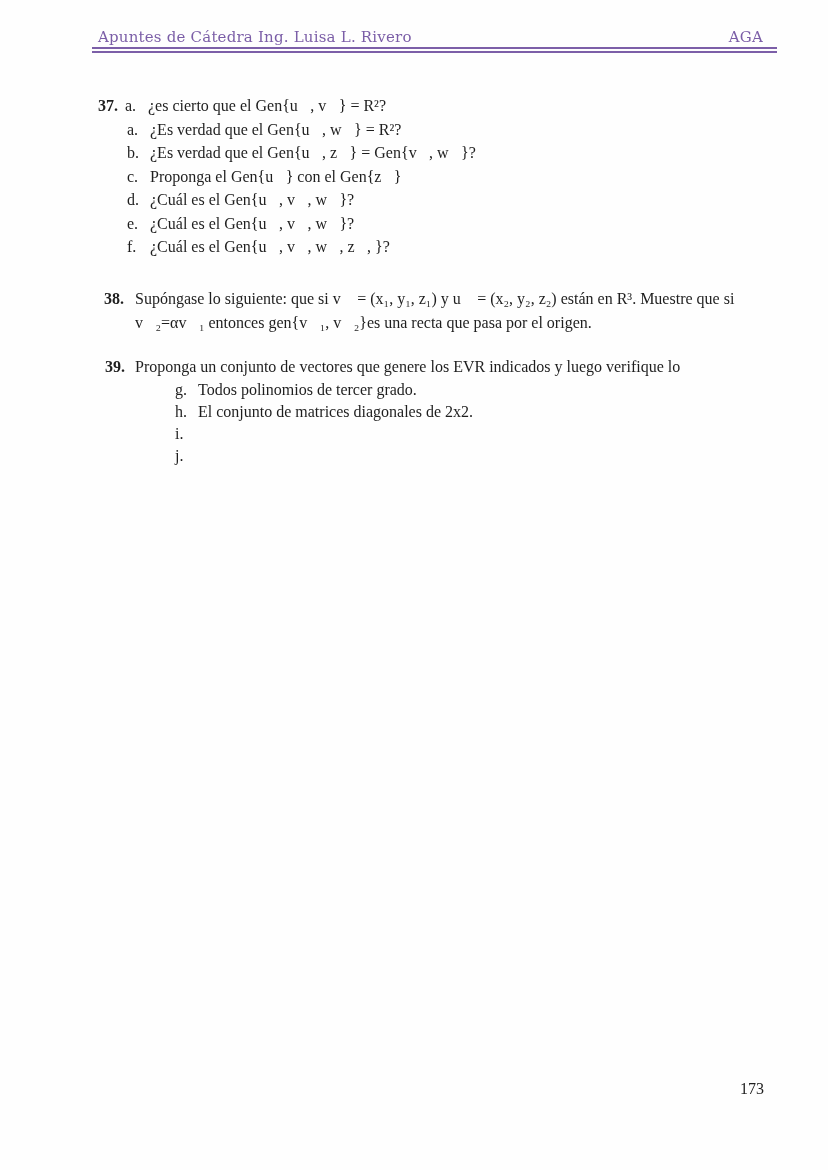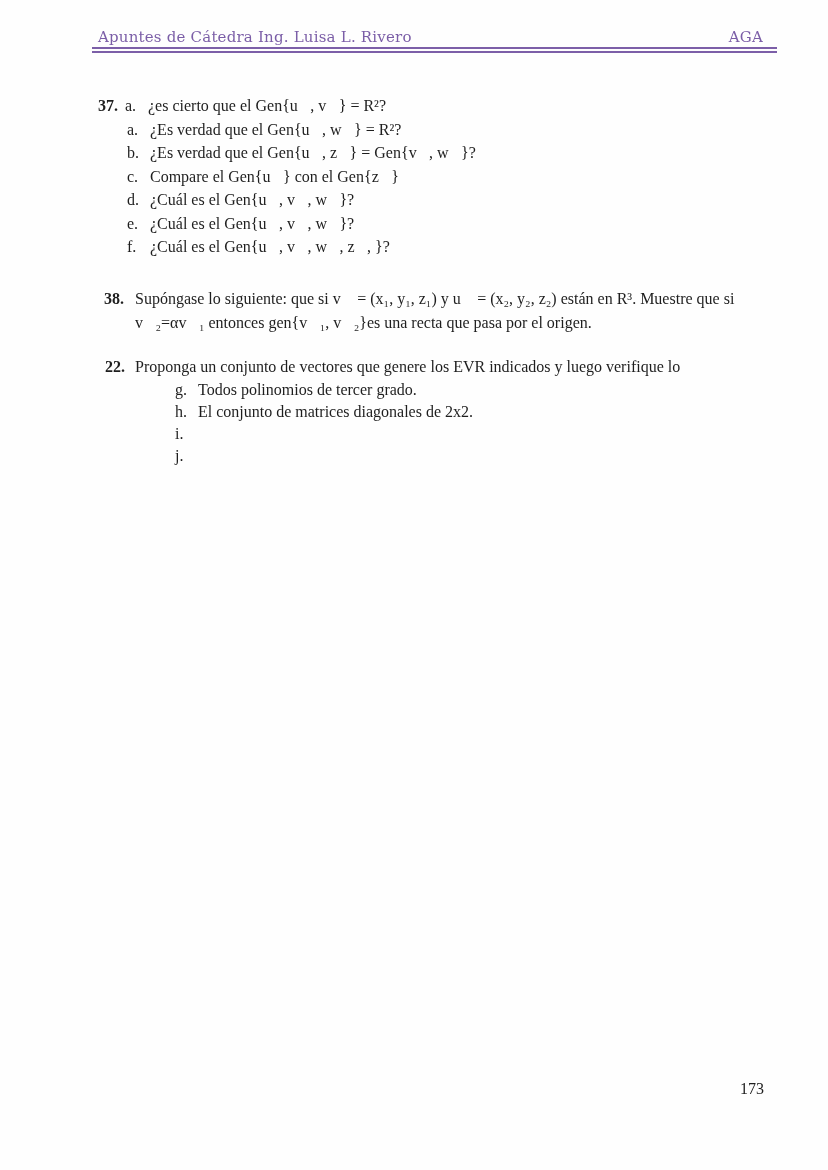--- a/index.html
+++ b/index.html
@@ -92,21 +92,21 @@
     <div class="line sub">
       <span class="lbl">a.</span>
       <span class="txt">¿Es verdad que el Gen{u⃗, w⃗} = R²?</span>
     </div>
     <div class="line sub">
       <span class="lbl">b.</span>
       <span class="txt">¿Es verdad que el Gen{u⃗, z⃗} = Gen{v⃗, w⃗}?</span>
     </div>
     <div class="line sub">
       <span class="lbl">c.</span>
-      <span class="txt">Compare el Gen{u⃗} con el Gen{z⃗}</span>
+      <span class="txt">Proponga el Gen{u⃗} con el Gen{z⃗}</span>
     </div>
     <div class="line sub">
       <span class="lbl">d.</span>
       <span class="txt">¿Cuál es el Gen{u⃗, v⃗, w⃗}?</span>
     </div>
     <div class="line sub">
       <span class="lbl">e.</span>
       <span class="txt">¿Cuál es el Gen{u⃗, v⃗, w⃗}?</span>
     </div>
     <div class="line sub">
@@ -117,21 +117,21 @@
 
   <section class="ex ex38">
     <span class="num">38.</span>
     <div class="lines">
       <div>Supóngase lo siguiente: que si v⃗ = (x₁, y₁, z₁) y u⃗ = (x₂, y₂, z₂) están en R³. Muestre que si</div>
       <div>v⃗₂=αv⃗₁ entonces gen{v⃗₁, v⃗₂}es una recta que pasa por el origen.</div>
     </div>
   </section>
 
   <section class="ex ex39">
-    <span class="num">22.</span>
+    <span class="num">39.</span>
     <div class="lines">
       <div>Proponga un conjunto de vectores que genere los EVR indicados y luego verifique lo</div>
       <div class="items">
         <div class="item">
           <span class="lbl">g.</span>
           <span class="txt">Todos polinomios de tercer grado.</span>
         </div>
         <div class="item">
           <span class="lbl">h.</span>
           <span class="txt">El conjunto de matrices diagonales de 2x2.</span>

